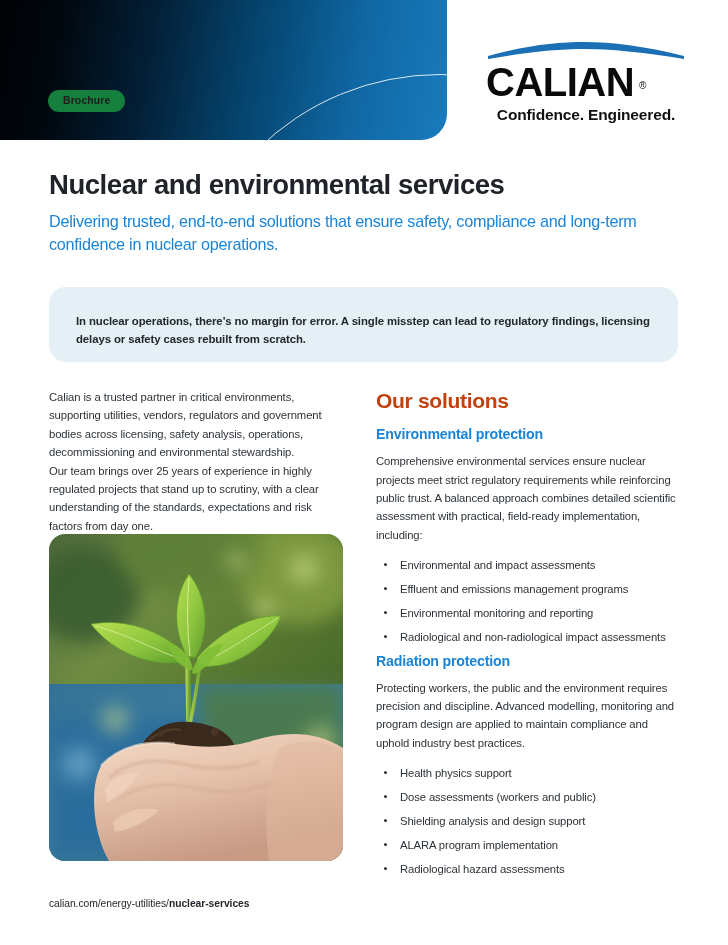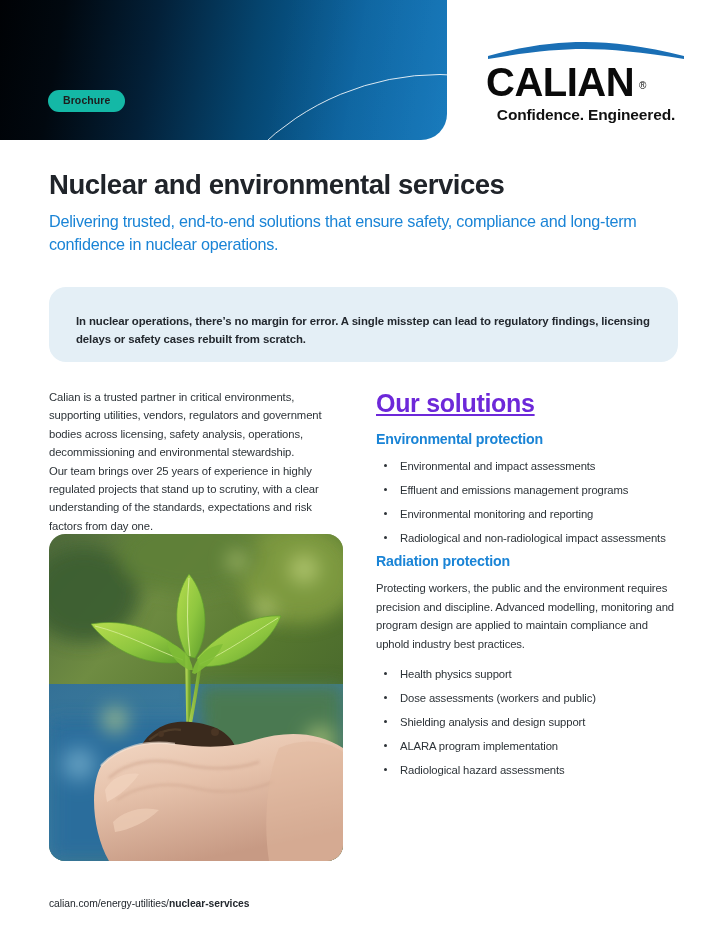--- a/index.html
+++ b/index.html
@@ -56,21 +56,21 @@
   .header-panel .sheen {
     position: absolute;
     left: 0; top: 0; right: 0; bottom: 0;
     background: linear-gradient(100deg, rgba(0,0,0,0) 60%, rgba(255,255,255,0.05) 100%);
   }
 
   .brochure-badge {
     position: absolute;
     left: 48px;
     top: 90px;
-    background: #14b8a6;
+    background: #15803d;
     color: #1d1d1d;
     border-radius: 14px;
     padding: 5px 15px 6px 15px;
     font-size: 10.5px;
     font-weight: 700;
     letter-spacing: 0.1px;
     line-height: 1;
     z-index: 6;
   }
 
@@ -182,27 +182,26 @@
   }
   .hero-photo svg { display: block; width: 100%; height: 100%; }
 
   .col-right {
     position: absolute;
     left: 376px;
     top: 388px;
     width: 302px;
   }
   .our-solutions {
-    font-size: 25px;
-    font-weight: 700;
-    color: #6d28d9;
+    font-size: 21px;
+    font-weight: 700;
+    color: #c2410c;
     letter-spacing: -0.3px;
     line-height: 1.2;
     margin: 0 0 13px 0;
-    text-decoration: underline;
   }
   .sub-heading {
     font-size: 14.2px;
     font-weight: 700;
     color: #1a84d6;
     letter-spacing: -0.2px;
     line-height: 1.2;
     margin: 0 0 9px 0;
   }
   .sub-heading.second { }
@@ -384,20 +383,21 @@
     <path d="M64 288 C76 276, 94 272, 110 276 C98 288, 80 296, 66 298 Z" fill="#ecccb6" opacity="0.75"></path>
     <path d="M230 214 C254 204, 276 206, 294 218 L294 327 L220 327 C214 290, 218 242, 230 214 Z" fill="#e0b89f" opacity="0.55"></path>
     <path d="M52 232 C70 212, 98 206, 126 210" stroke="#f7e4d5" stroke-width="2.5" fill="none" opacity="0.6"></path>
   </svg>
 </div>
 
 <div class="col-right">
   <h2 class="our-solutions">Our solutions</h2>
 
   <h3 class="sub-heading">Environmental protection</h3>
+  <p class="section-copy">Comprehensive environmental services ensure nuclear projects meet strict regulatory requirements while reinforcing public trust. A balanced approach combines detailed scientific assessment with practical, field-ready implementation, including:</p>
   <ul class="bullets">
     <li>Environmental and impact assessments</li>
     <li>Effluent and emissions management programs</li>
     <li>Environmental monitoring and reporting</li>
     <li>Radiological and non-radiological impact assessments</li>
   </ul>
 
   <h3 class="sub-heading second">Radiation protection</h3>
   <p class="section-copy">Protecting workers, the public and the environment requires precision and discipline. Advanced modelling, monitoring and program design are applied to maintain compliance and uphold industry best practices.</p>
   <ul class="bullets">

